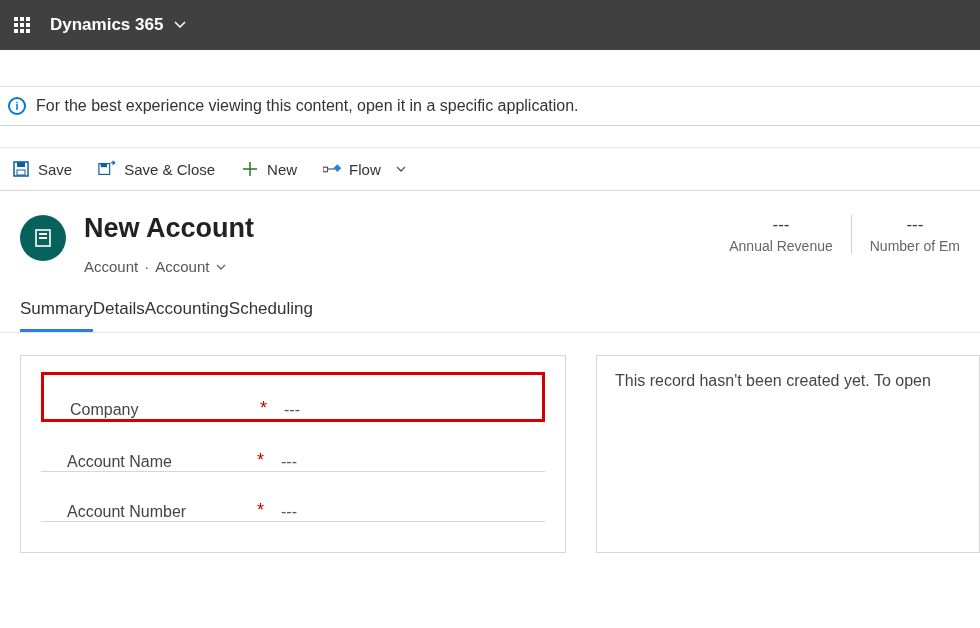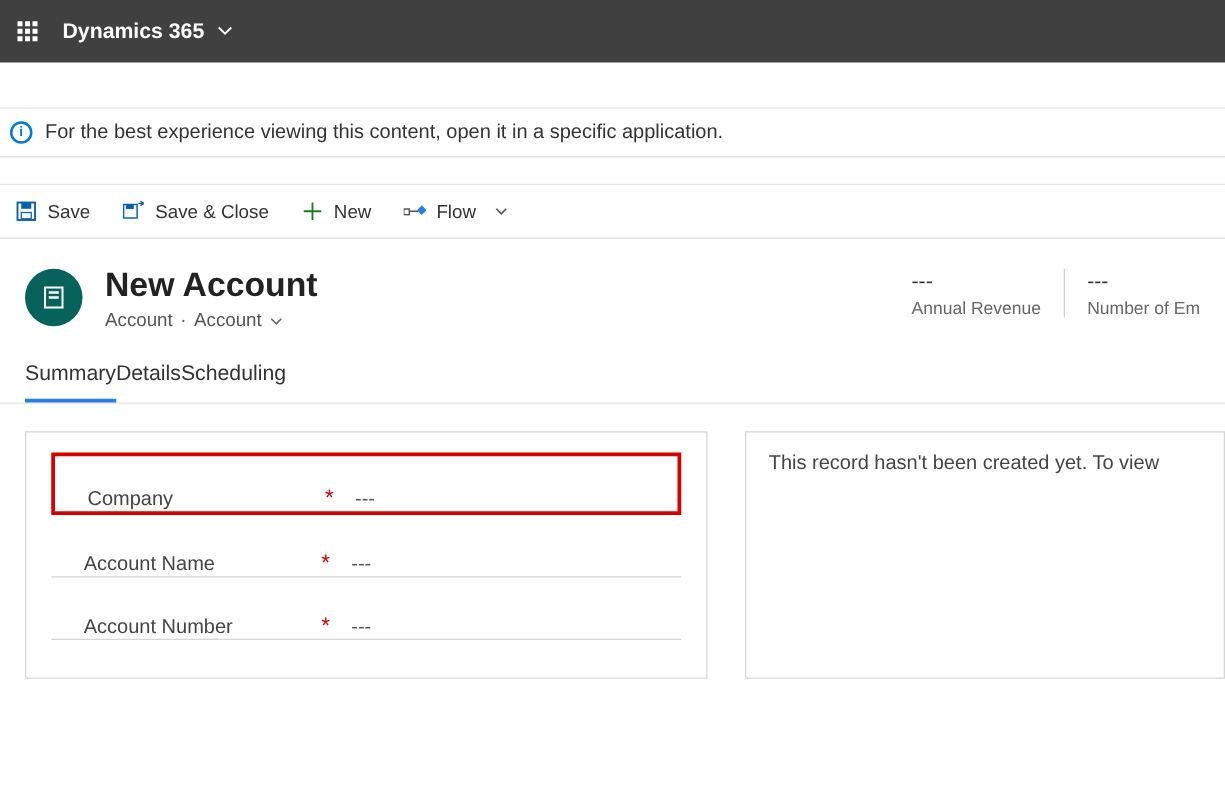--- a/index.html
+++ b/index.html
@@ -15,25 +15,25 @@
 
     .info-bar { border-top:1px solid #e6e6e6; border-bottom:1px solid #d1d1d1; padding:10px 8px; display:flex; align-items:center; gap:10px; font-size:16px; color:#333; }
     .info-icon { width:18px; height:18px; border:2px solid #0078d4; border-radius:50%; display:flex; align-items:center; justify-content:center; color:#0078d4; font-size:11px; font-weight:bold; }
 
     .gap { height:22px; background:#fff; border-bottom:1px solid #e6e6e6; }
 
     .cmdbar { display:flex; align-items:center; gap:26px; padding:12px 12px; border-bottom:1px solid #d8d8d8; }
     .cmd-item { display:flex; align-items:center; gap:8px; font-size:15px; color:#333; cursor:pointer;text-align:center; }
     .cmd-icon { width:18px; height:18px; display:flex; align-items:center; justify-content:center; }
 
-    .record-header { display:flex; align-items:flex-start; padding:22px 20px 14px 20px; }
+    .record-header { display:flex; align-items:flex-start; padding:22px 20px 14px 20px;text-align:center; }
     .rec-left { display:flex; gap:18px; flex:1; }
     .rec-badge { width:46px; height:46px; background:#06625a; border-radius:50%; display:flex; align-items:center; justify-content:center; margin-top:2px; }
     .rec-title { font-size:27px; font-weight:600; color:#222; }
-    .rec-bc { font-size:15px; color:#555; margin-top:4px; display:flex; align-items:center; gap:6px; }
+    .rec-bc { font-size:15px; color:#555; margin-top:14px; display:flex; align-items:center; gap:6px; }
     .rec-stats { display:flex; gap:0; margin-top:2px; }
     .stat { padding:0 18px; border-right:1px solid #d0d0d0; }
     .stat:last-child { border-right:none; padding-right:0; }
     .stat-val { font-size:17px; color:#333; }
     .stat-lbl { font-size:14px; color:#666; margin-top:3px; white-space:nowrap; }
 
     .tabs { display:flex; padding:0 20px; border-bottom:1px solid #e6e6e6; }
     .tab { padding:10px 0 10px 0; font-size:17px; color:#333; cursor:pointer; border-bottom:3px solid transparent; }
     .tab.active { border-bottom-color:#2a7de1; font-weight:500; }
 
@@ -163,20 +163,21 @@
     <div class="stat">
       <div class="stat-val">---</div>
       <div class="stat-lbl">Number of Em</div>
     </div>
   </div>
 </div>
 
 <div class="tabs">
   <div class="tab active">Summary</div>
   <div class="tab">Details</div>
+  <div class="tab">Accounting</div>
   <div class="tab">Scheduling</div>
 </div>
 
 <div class="body-area">
   <div class="card">
 
     <div class="field-row highlight">
       <div class="field-label">Company</div>
       <div class="field-req">*</div>
       <div class="field-val">---</div>
@@ -189,15 +190,15 @@
     </div>
 
     <div class="field-row">
       <div class="field-label">Account Number</div>
       <div class="field-req">*</div>
       <div class="field-val">---</div>
     </div>
   </div>
 
   <div class="timeline">
-    <div class="timeline-msg">This record hasn't been created yet.  To view</div>
+    <div class="timeline-msg">This record hasn't been created yet.  To open</div>
   </div>
 </div>
 
 </body></html>

